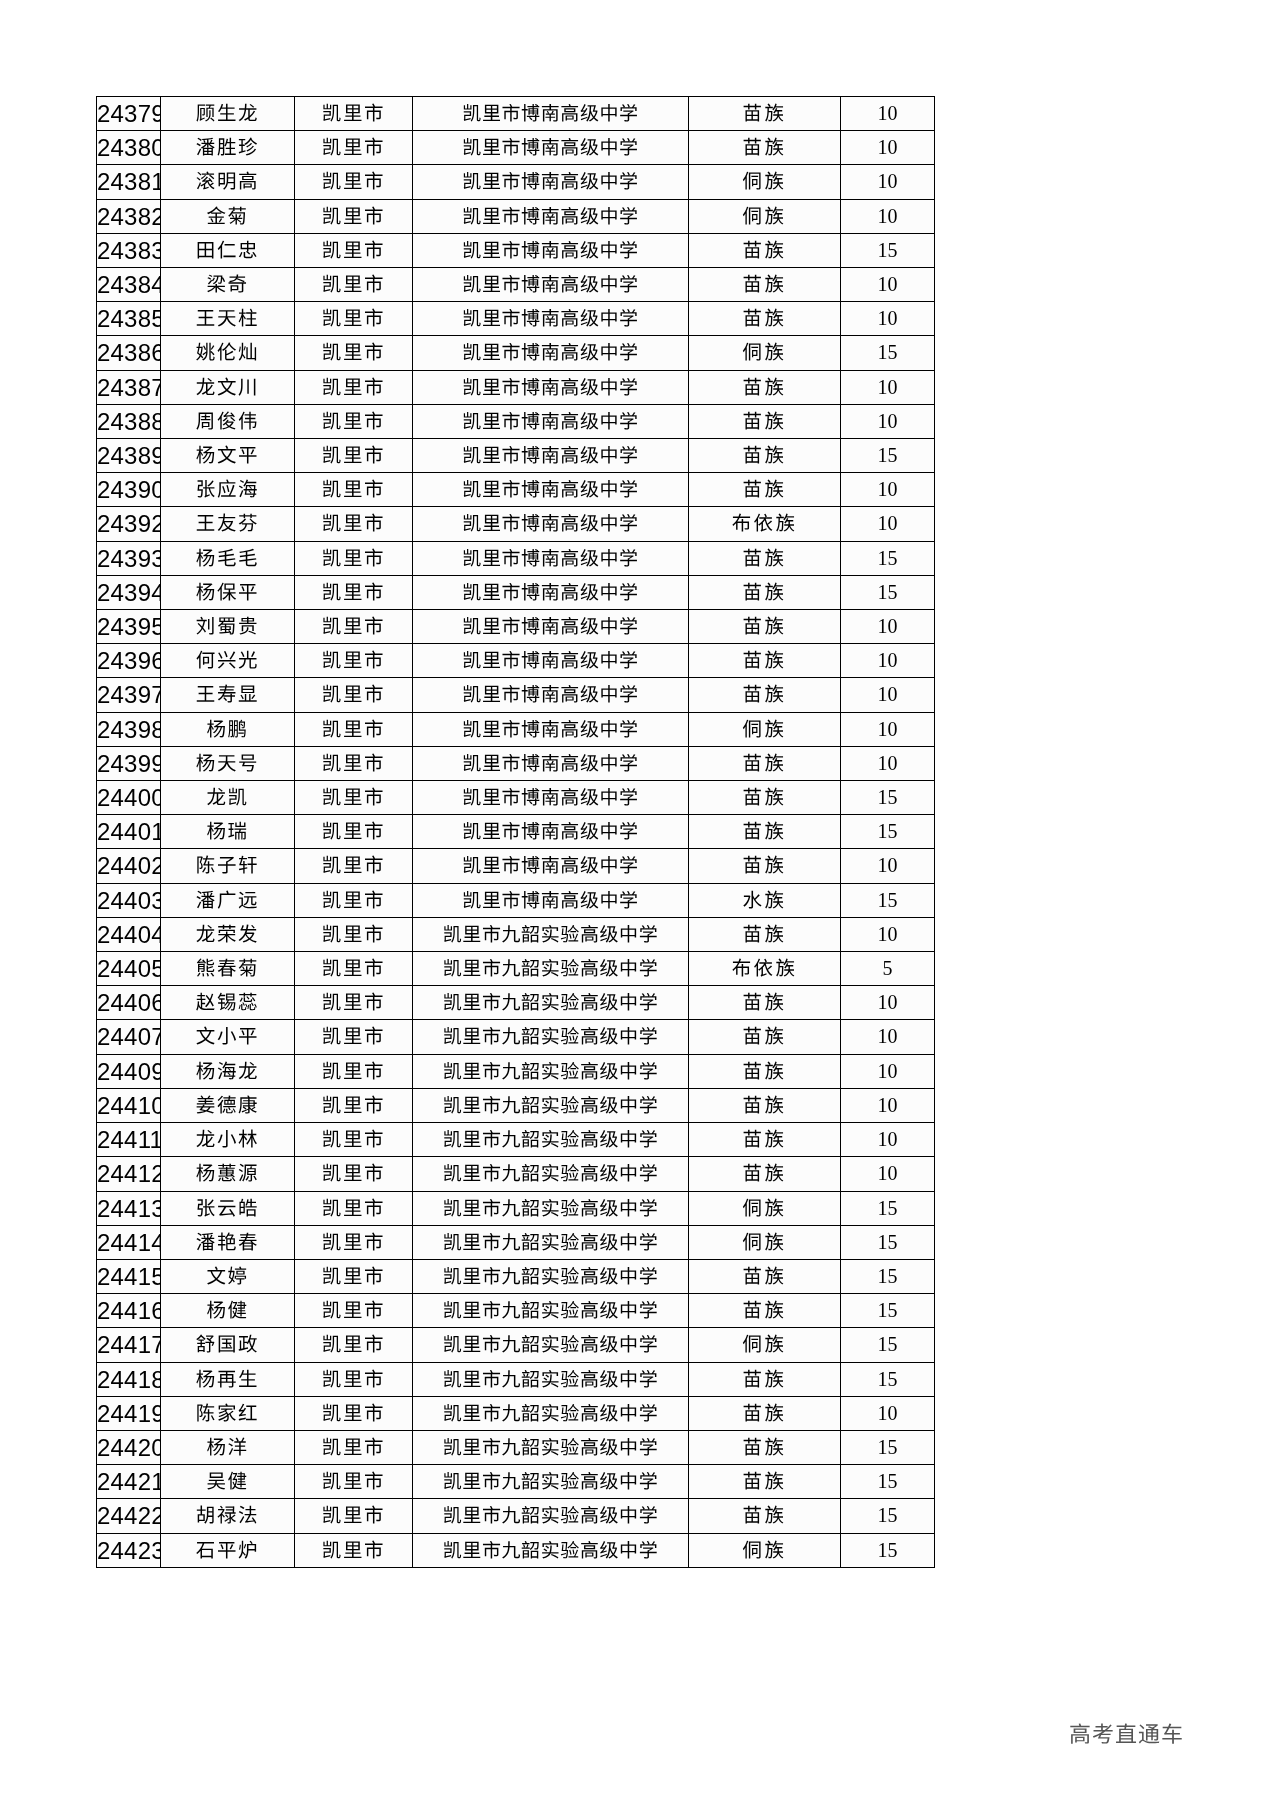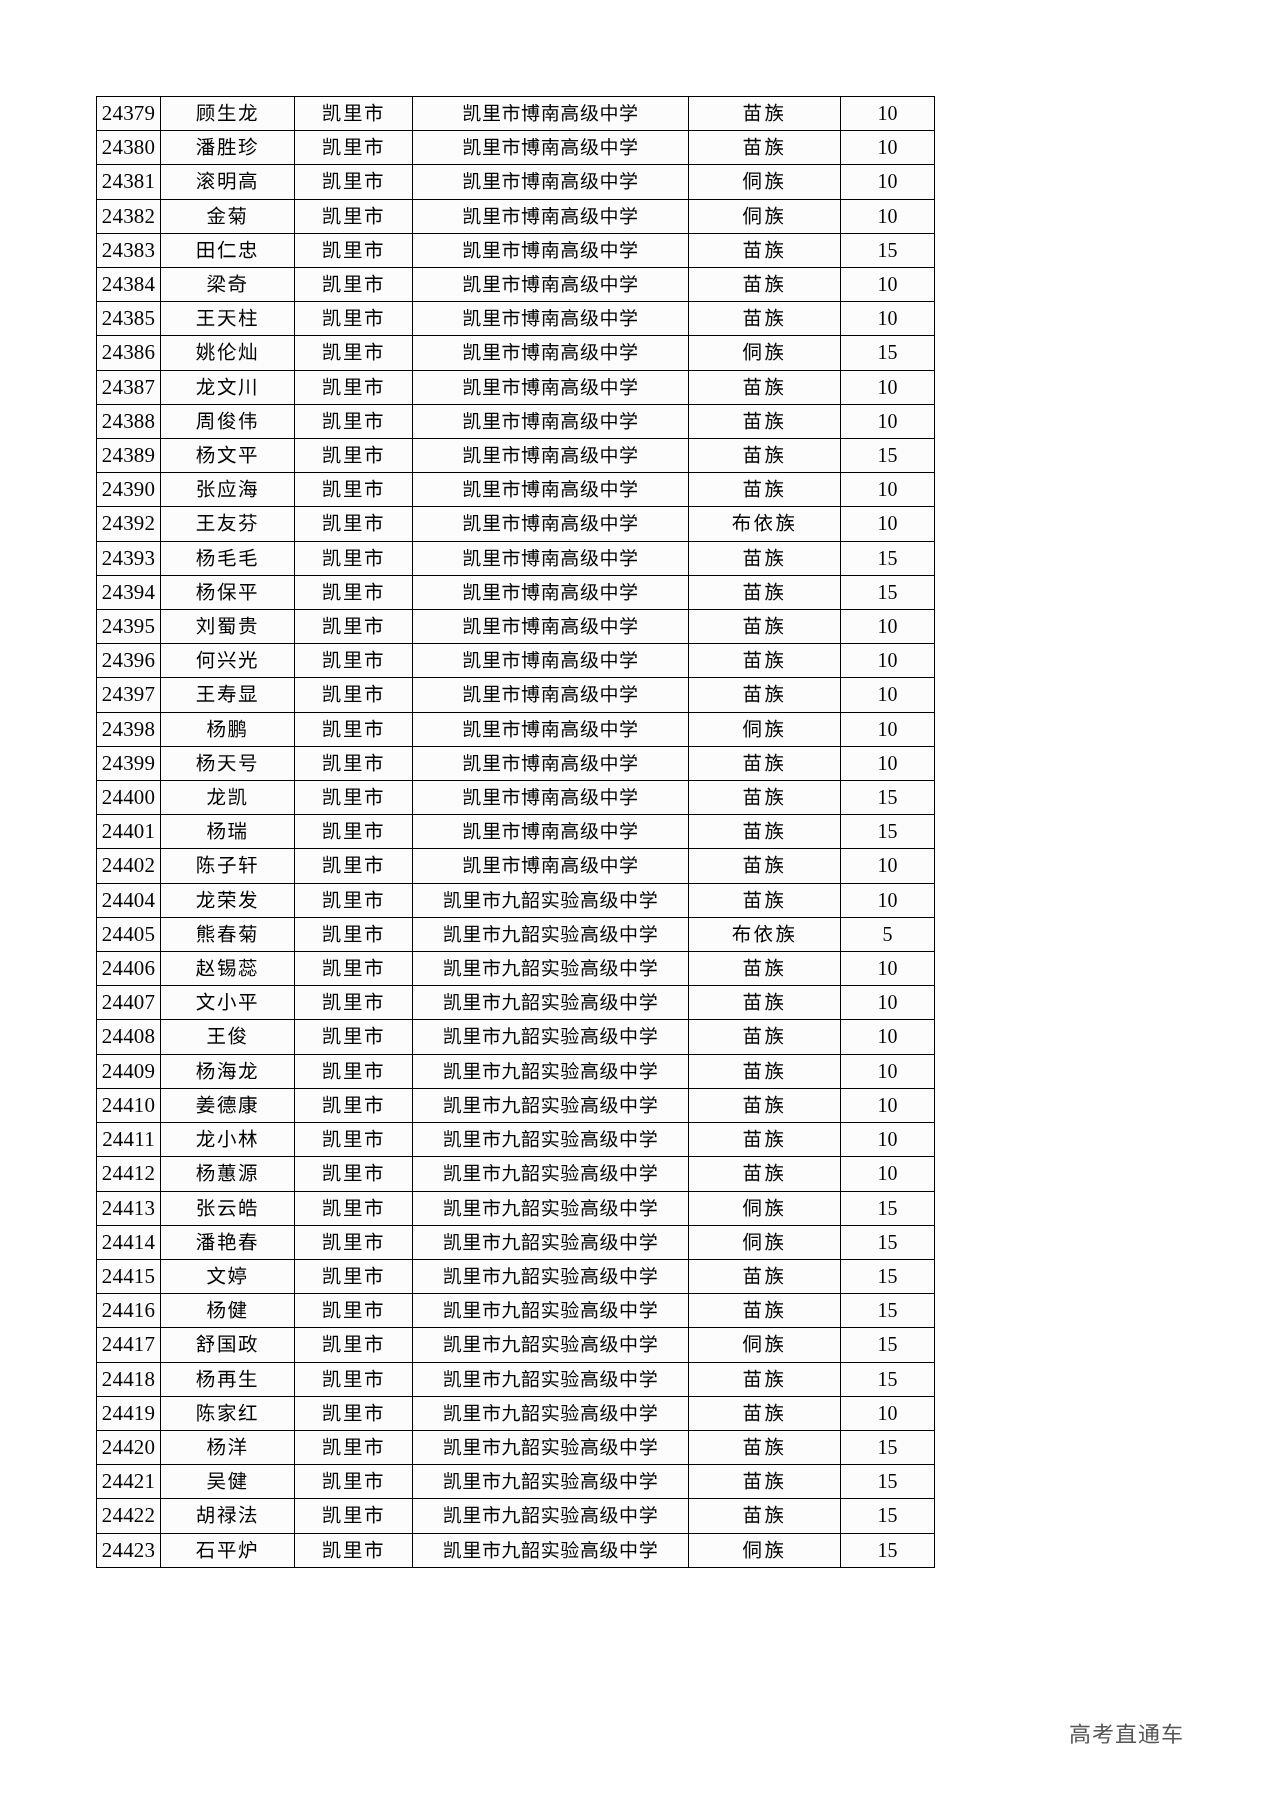--- a/index.html
+++ b/index.html
@@ -54,22 +54,22 @@
 
   
   col.c-id     { width: 64px; }
   col.c-name   { width: 134px; }
   col.c-region { width: 118px; }
   col.c-school { width: 276px; }
   col.c-ethnic { width: 152px; }
   col.c-score  { width: 94px; }
 
   td.cell-id {
-    font-family: Liberation Serif, serif;
-    font-size: 21px;
+    font-family: Liberation Sans, sans-serif;
+    font-size: 24px;
     letter-spacing: 0.2px;
   }
   td.cell-name,
   td.cell-region,
   td.cell-school,
   td.cell-ethnic {
     font-family: "DejaVu Sans", "Liberation Sans", sans-serif;
     font-size: 19.5px;
     letter-spacing: 1.6px;
   }
@@ -290,20 +290,28 @@
           </tr>
           <tr>
             <td class="cell-id">24402</td>
             <td class="cell-name">陈子轩</td>
             <td class="cell-region">凯里市</td>
             <td class="cell-school">凯里市博南高级中学</td>
             <td class="cell-ethnic">苗族</td>
             <td class="cell-score">10</td>
           </tr>
           <tr>
+            <td class="cell-id">24403</td>
+            <td class="cell-name">潘广远</td>
+            <td class="cell-region">凯里市</td>
+            <td class="cell-school">凯里市博南高级中学</td>
+            <td class="cell-ethnic">水族</td>
+            <td class="cell-score">15</td>
+          </tr>
+          <tr>
             <td class="cell-id">24404</td>
             <td class="cell-name">龙荣发</td>
             <td class="cell-region">凯里市</td>
             <td class="cell-school">凯里市九韶实验高级中学</td>
             <td class="cell-ethnic">苗族</td>
             <td class="cell-score">10</td>
           </tr>
           <tr>
             <td class="cell-id">24405</td>
             <td class="cell-name">熊春菊</td>
@@ -316,28 +324,20 @@
             <td class="cell-id">24406</td>
             <td class="cell-name">赵锡蕊</td>
             <td class="cell-region">凯里市</td>
             <td class="cell-school">凯里市九韶实验高级中学</td>
             <td class="cell-ethnic">苗族</td>
             <td class="cell-score">10</td>
           </tr>
           <tr>
             <td class="cell-id">24407</td>
             <td class="cell-name">文小平</td>
-            <td class="cell-region">凯里市</td>
-            <td class="cell-school">凯里市九韶实验高级中学</td>
-            <td class="cell-ethnic">苗族</td>
-            <td class="cell-score">10</td>
-          </tr>
-          <tr>
-            <td class="cell-id">24408</td>
-            <td class="cell-name">王俊</td>
             <td class="cell-region">凯里市</td>
             <td class="cell-school">凯里市九韶实验高级中学</td>
             <td class="cell-ethnic">苗族</td>
             <td class="cell-score">10</td>
           </tr>
           <tr>
             <td class="cell-id">24409</td>
             <td class="cell-name">杨海龙</td>
             <td class="cell-region">凯里市</td>
             <td class="cell-school">凯里市九韶实验高级中学</td>

